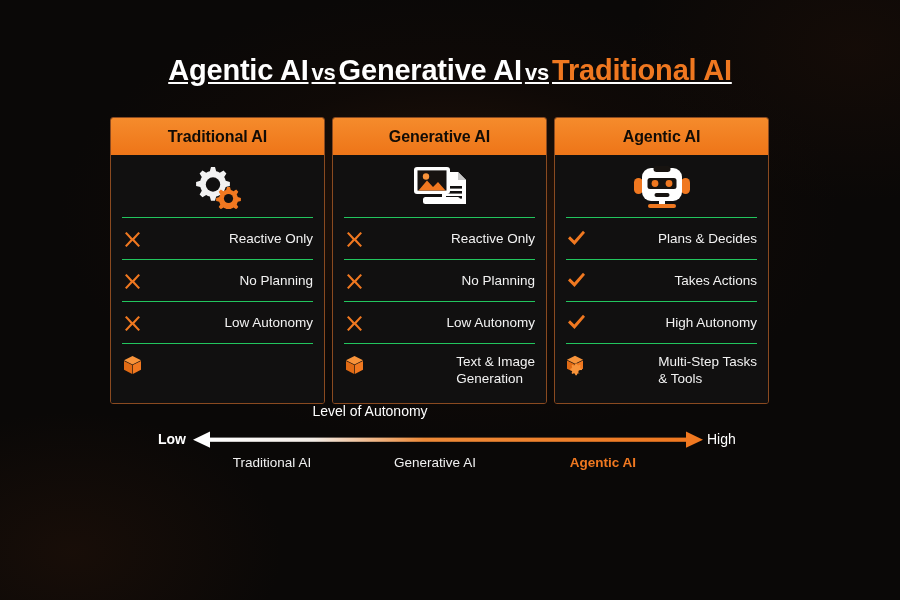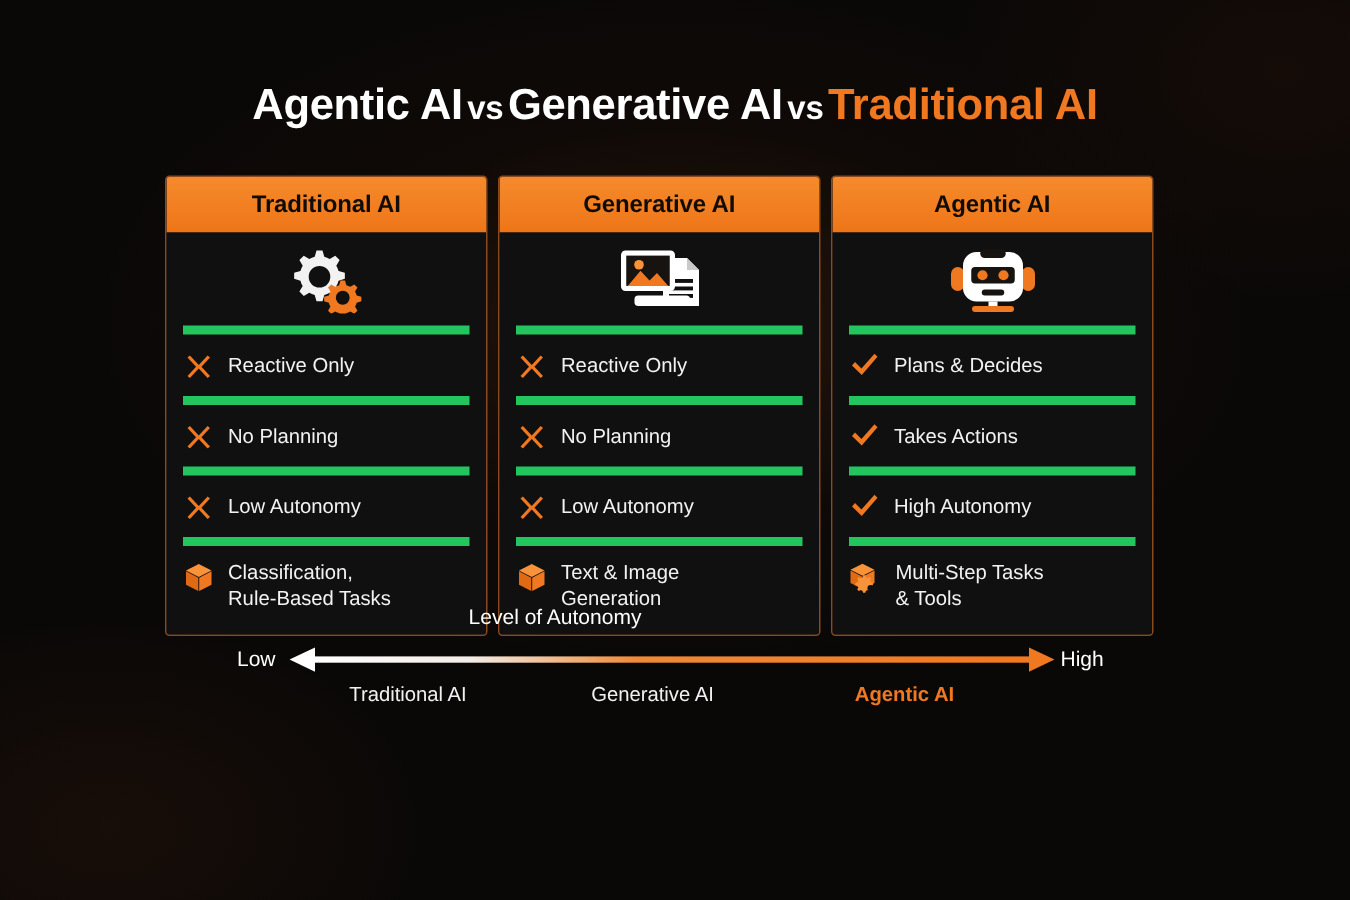--- a/index.html
+++ b/index.html
@@ -33,20 +33,21 @@
     position: absolute;
     top: 54px;
     left: 0;
     width: 900px;
     text-align: center;
     font-size: 29px;
     font-weight: bold;
     color: #ffffff;
     letter-spacing: -0.2px;
     white-space: nowrap;
+    text-decoration: underline;
   }
   #title .vs {
     font-size: 22px;
     font-weight: bold;
     color: #ffffff;
     padding: 0 3px;
   }
   #title .accent {
     color: #F07820;
   }
@@ -96,22 +97,23 @@
   .rows {
     display: flex;
     flex-direction: column;
     padding: 0 11px 6px 11px;
   }
   .row {
     display: flex;
     align-items: center;
     gap: 10px;
     min-height: 35px;
-    border-top: 6px solid #22c55e;
+    border-top: 1px solid #22c55e;
     padding: 3px 0;
+    justify-content: space-between;
   }
   .row.tall {
     align-items: flex-start;
     padding-top: 9px;
     padding-bottom: 9px;
   }
   .row .mark {
     flex: 0 0 20px;
     display: flex;
     align-items: center;
@@ -134,21 +136,21 @@
     width: 740px;
     text-align: center;
     font-size: 14px;
     color: #ffffff;
   }
   #scale-low {
     position: absolute;
     left: 158px;
     top: 431px;
     font-size: 14px;
-    font-weight: normal;
+    font-weight: bold;
     color: #ffffff;
   }
   #scale-high {
     position: absolute;
     left: 707px;
     top: 431px;
     font-size: 14px;
     font-weight: normal;
     color: #ffffff;
   }
@@ -229,21 +231,20 @@
             <span class="label">Low Autonomy</span>
           </div>
           <div class="row tall">
             <span class="mark">
               <svg width="19" height="20" viewBox="0 0 19 20">
                 <path d="M9.5 1 L18 5.3 L9.5 9.6 L1 5.3 Z" fill="#F8933A"></path>
                 <path d="M1 5.9 L9.2 10.1 L9.2 19 L1 14.8 Z" fill="#E06A14"></path>
                 <path d="M18 5.9 L9.8 10.1 L9.8 19 L18 14.8 Z" fill="#F07820"></path>
               </svg>
             </span>
-            <span class="label"><span>Classification,</span><br><span>Rule-Based Tasks</span></span>
           </div>
         </div>
       </div>
     </div>
 
     <div class="card">
       <div class="card-header">Generative AI</div>
       <div class="card-body">
         <div class="icon-area">
           <svg width="64" height="48" viewBox="0 0 64 48">

